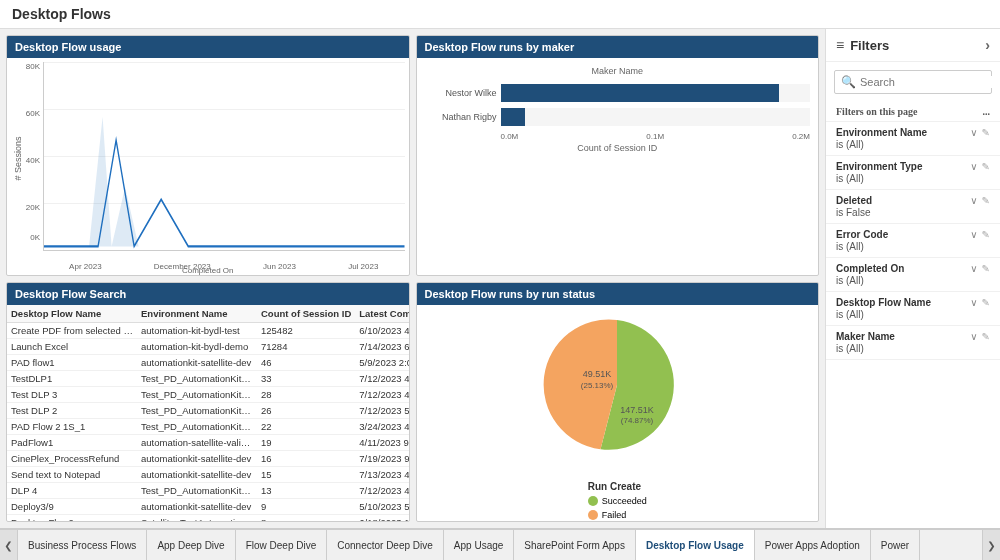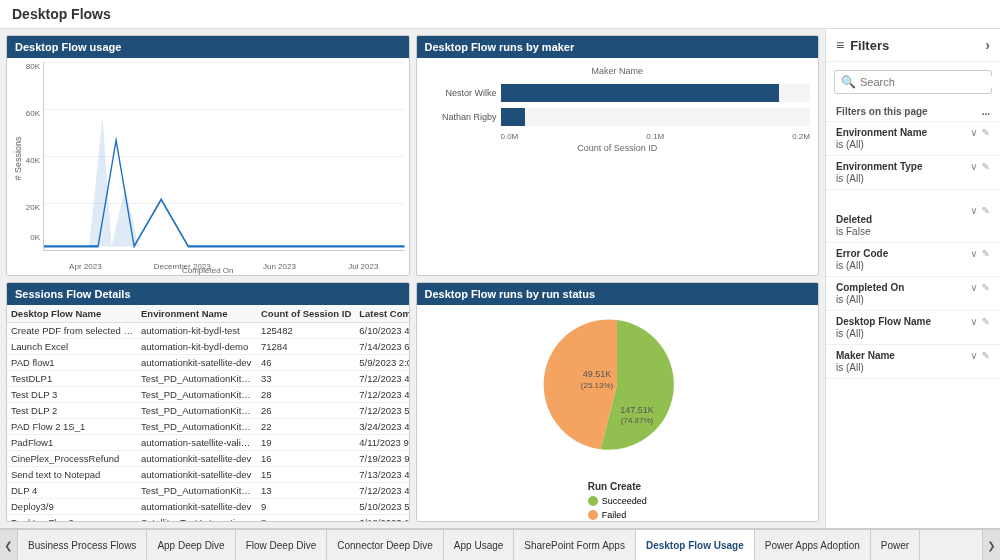--- a/index.html
+++ b/index.html
@@ -42,27 +42,27 @@
     .run-status-label { font-size: 10px; font-weight: 600; color: #333; }
 
     
     .sidebar { width: 175px; background: #fff; border-left: 1px solid #ddd; display: flex; flex-direction: column; flex-shrink: 0; }
     .sidebar-header { display: flex; align-items: center; padding: 8px 10px; font-size: 13px; font-weight: 600; color: #333; border-bottom: 1px solid #eee; }
     .filter-icon { margin-right: 6px; color: #555; font-size: 14px; }
     .sidebar-close { margin-left: auto; cursor: pointer; color: #666; font-size: 14px; }
     .search-box { margin: 8px; border: 1px solid #ccc; border-radius: 2px; display: flex; align-items: center; padding: 4px 6px; }
     .search-icon { color: #888; margin-right: 4px; font-size: 12px; }
     .search-input { border: none; outline: none; font-size: 11px; flex: 1; color: #888; }
-    .filters-on-page { padding: 4px 10px 4px 10px; font-size: 10px; font-weight: 600; color: #555; display: flex; justify-content: space-between; align-items: center; border-bottom: 1px solid #f0f0f0; }
+    .filters-on-page { padding: 4px 10px 4px 10px; font-size: 10px; font-weight: 600; color: #555; display: flex; justify-content: space-between; align-items: center; border-bottom: 1px solid #f0f0f0; font-family: Liberation Serif, serif; }
     .filter-item { padding: 5px 10px; border-bottom: 1px solid #f0f0f0; }
     .filter-item-header { display: flex; justify-content: space-between; align-items: center; }
     .filter-name { font-size: 10px; font-weight: 600; color: #333; }
     .filter-controls { display: flex; gap: 4px; color: #888; font-size: 10px; }
     .filter-value { font-size: 10px; color: #555; margin-top: 1px; }
-    .filter-item.active .filter-name { color: #333; margin-top: 19px; }
+    .filter-item.active .filter-name { color: #333; }
 
     
     .bottom-tabs { display: flex; background: #f0f0f0; border-top: 2px solid #ccc; flex-shrink: 0; height: 32px; align-items: stretch; }
     .tab-nav-btn { width: 18px; background: #e0e0e0; border: none; cursor: pointer; display: flex; align-items: center; justify-content: center; color: #555; font-size: 10px; border-right: 1px solid #ccc; flex-shrink: 0; }
     .tab { padding: 0 10px; display: flex; align-items: center; font-size: 10px; color: #333; border-right: 1px solid #ccc; cursor: pointer; white-space: nowrap; background: #f0f0f0; }
     .tab.active { background: #fff; font-weight: 600; color: #1f4e79; border-bottom: 2px solid #1f4e79; margin-bottom: -2px; }
   </style>
 </head>
 <body>
 
@@ -132,21 +132,21 @@
             <span>0.2M</span>
           </div>
           <div style="font-size:9px; color:#666; text-align:center; margin-top:2px;">Count of Session ID</div>
         </div>
       </div>
     </div>
 
     <div class="dashboard-row">
 
       <div class="panel details-panel">
-        <div class="panel-header">Sessions Flow Details</div>
+        <div class="panel-header">Desktop Flow Search</div>
         <div class="panel-body" style="padding:0;">
           <div class="table-wrapper">
             <table>
               <thead>
                 <tr>
                   <th>Desktop Flow Name</th>
                   <th>Environment Name</th>
                   <th>Count of Session ID</th>
                   <th>Latest Completed On</th>
 

